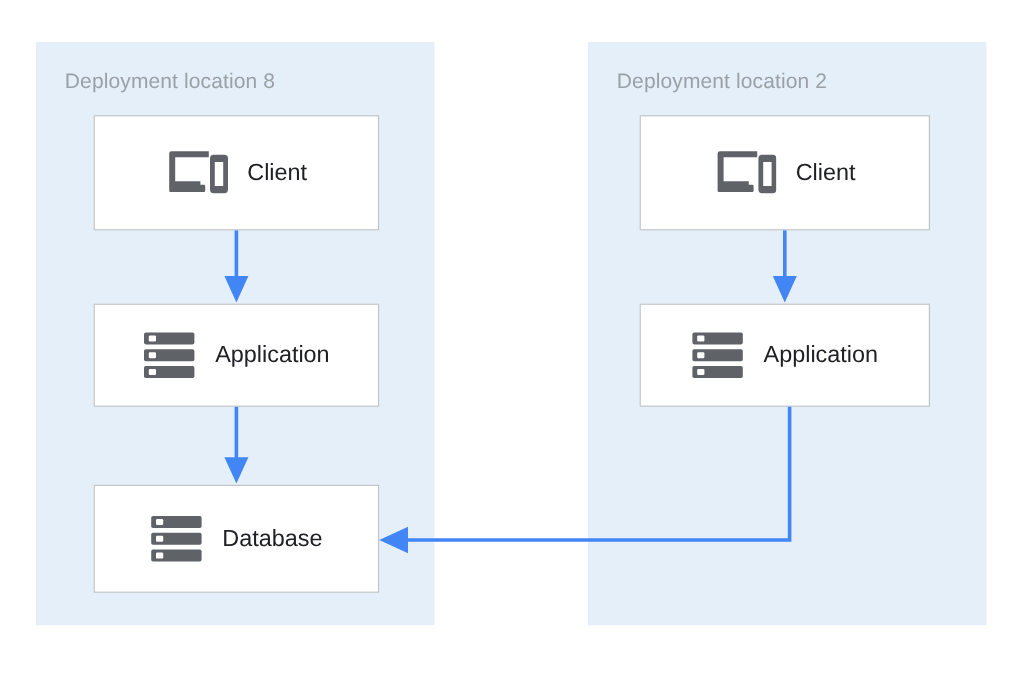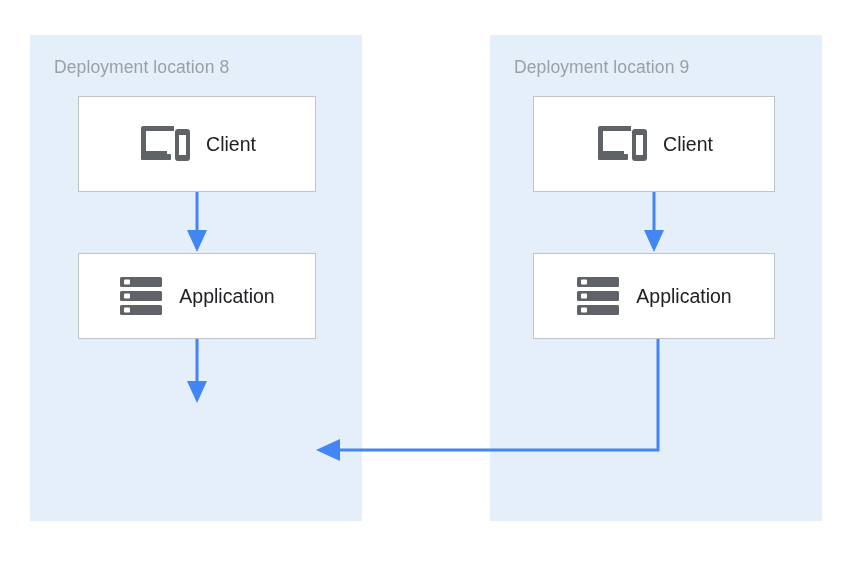--- a/index.html
+++ b/index.html
@@ -96,21 +96,21 @@
 </head>
 <body>
 
 <div id="diagram-canvas">
 
   <div class="zone" id="zone-1">
     <div class="zone-title">Deployment location 8</div>
   </div>
 
   <div class="zone" id="zone-2">
-    <div class="zone-title">Deployment location 9</div>
+    <div class="zone-title">Deployment location 2</div>
   </div>
 
   <div class="node" id="node-client-1">
     <div class="node-inner">
       <svg class="icon icon-client" viewBox="0 0 52 42">
         <path fill="#5F6368" d="M5 3h31v5H8v20h21v5H5a2 2 0 0 1-2-2V5a2 2 0 0 1 2-2z"></path>
         <rect fill="#5F6368" x="3" y="31" width="30" height="6" rx="1"></rect>
         <path fill="#5F6368" d="M40 6h9a3 3 0 0 1 3 3v26a3 3 0 0 1-3 3h-9a3 3 0 0 1-3-3V9a3 3 0 0 1 3-3zm1 6v20h7V12h-7z"></path>
       </svg>
       <span class="node-label">Client</span>
@@ -124,20 +124,33 @@
         <rect fill="#FFFFFF" x="5" y="4.5" width="6" height="5" rx="1"></rect>
         <rect fill="#5F6368" x="1" y="16" width="42" height="10" rx="1.5"></rect>
         <rect fill="#FFFFFF" x="5" y="18.5" width="6" height="5" rx="1"></rect>
         <rect fill="#5F6368" x="1" y="30" width="42" height="10" rx="1.5"></rect>
         <rect fill="#FFFFFF" x="5" y="32.5" width="6" height="5" rx="1"></rect>
       </svg>
       <span class="node-label">Application</span>
     </div>
   </div>
 
+  <div class="node" id="node-db-1">
+    <div class="node-inner">
+      <svg class="icon icon-server" viewBox="0 0 44 42">
+        <rect fill="#5F6368" x="1" y="2" width="42" height="10" rx="1.5"></rect>
+        <rect fill="#FFFFFF" x="5" y="4.5" width="6" height="5" rx="1"></rect>
+        <rect fill="#5F6368" x="1" y="16" width="42" height="10" rx="1.5"></rect>
+        <rect fill="#FFFFFF" x="5" y="18.5" width="6" height="5" rx="1"></rect>
+        <rect fill="#5F6368" x="1" y="30" width="42" height="10" rx="1.5"></rect>
+        <rect fill="#FFFFFF" x="5" y="32.5" width="6" height="5" rx="1"></rect>
+      </svg>
+      <span class="node-label">Database</span>
+    </div>
+  </div>
 
   <div class="node" id="node-client-2">
     <div class="node-inner">
       <svg class="icon icon-client" viewBox="0 0 52 42">
         <path fill="#5F6368" d="M5 3h31v5H8v20h21v5H5a2 2 0 0 1-2-2V5a2 2 0 0 1 2-2z"></path>
         <rect fill="#5F6368" x="3" y="31" width="30" height="6" rx="1"></rect>
         <path fill="#5F6368" d="M40 6h9a3 3 0 0 1 3 3v26a3 3 0 0 1-3 3h-9a3 3 0 0 1-3-3V9a3 3 0 0 1 3-3zm1 6v20h7V12h-7z"></path>
       </svg>
       <span class="node-label">Client</span>
     </div>

